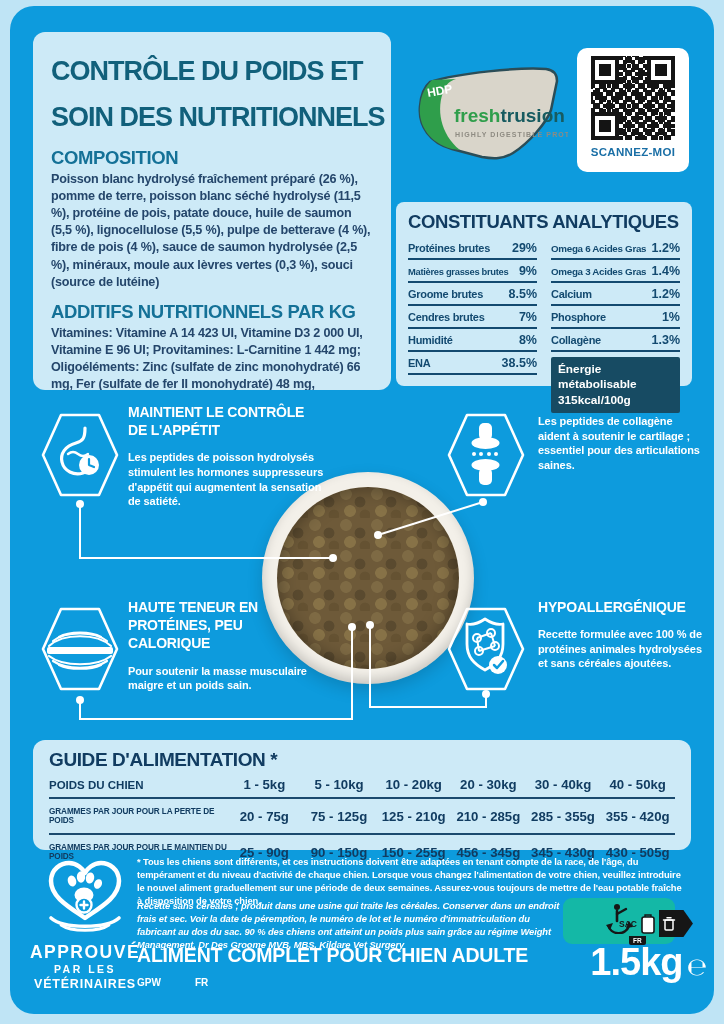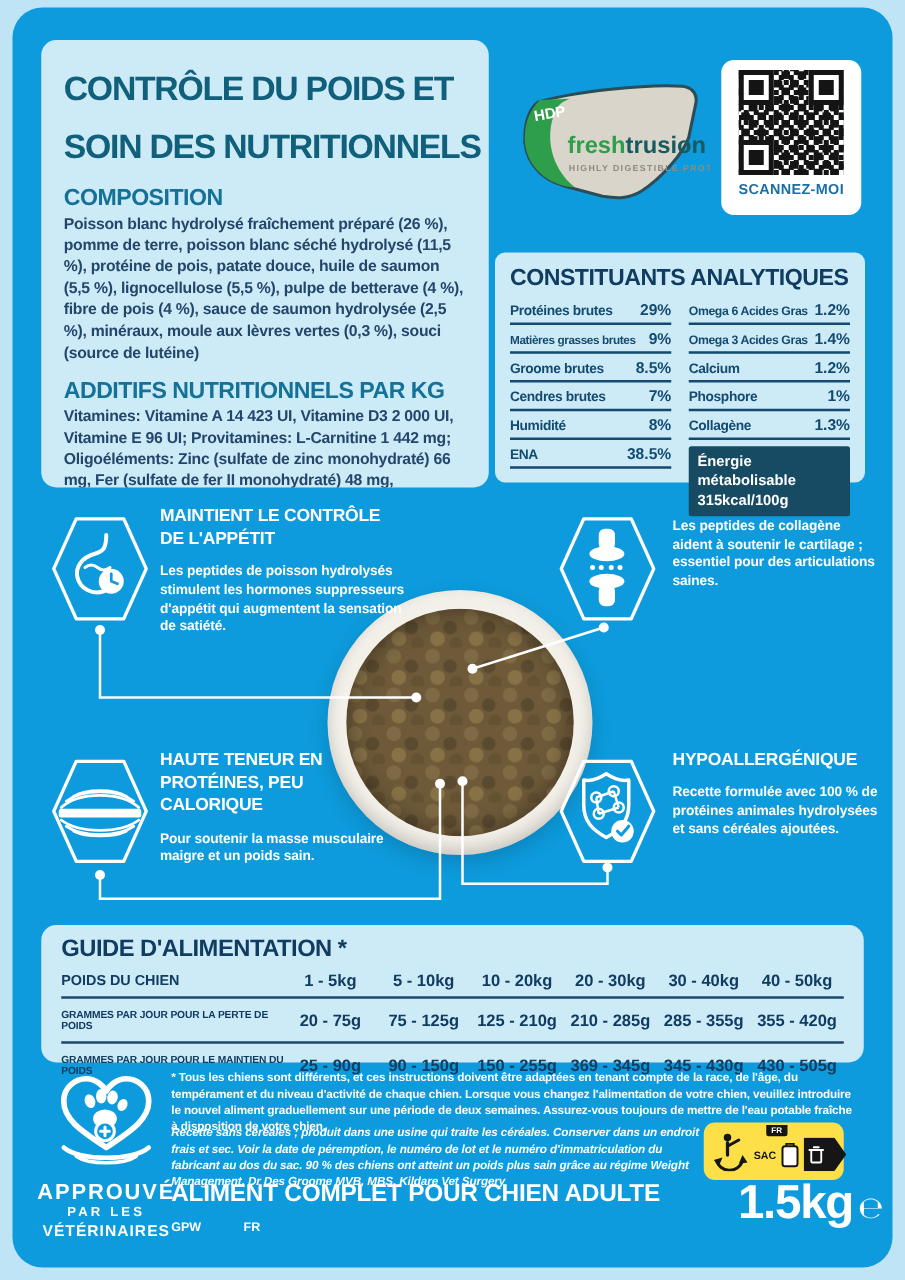--- a/index.html
+++ b/index.html
@@ -84,22 +84,22 @@
   .note{color:#fff;font-weight:bold;font-size:9.4px;line-height:1.4;letter-spacing:-0.1px;}
   .note1{left:137px;top:855px;width:552px;}
   .note2{left:137px;top:899px;width:432px;font-style:italic;}
   .product-line{left:137px;top:944px;color:#fff;font-size:19.5px;font-weight:bold;letter-spacing:-0.2px;}
   .codes{left:137px;top:977px;color:#fff;font-size:10px;font-weight:bold;}
   .codes span{margin-right:34px;}
   .weight{right:18px;top:941px;color:#fff;font-size:38px;font-weight:bold;letter-spacing:-1px;}
   .e-mark{font-size:24px;font-weight:normal;margin-left:4px;font-family:"DejaVu Sans",sans-serif;}
 
   
-  .recycle{left:563px;top:898px;width:112px;height:46px;background:#fde047;border-radius:9px;
-           display:flex;align-items:center;padding:4px 6px;gap:4px;}
+  .recycle{left:563px;top:898px;width:112px;height:46px;background:#14b8a6;border-radius:9px;
+           display:flex;align-items:center;padding:4px 6px;gap:4px;flex-direction:column;}
   .infotri{position:relative;flex:1;height:100%;}
   .fr-tab{position:absolute;left:10px;top:-2px;background:#161616;color:#fff;font-size:6.5px;font-weight:bold;
           padding:1px 4px;border-radius:0 0 2px 2px;}
   .it-row{position:absolute;left:0;bottom:3px;display:flex;align-items:center;gap:3px;}
   .sac{color:#161616;font-size:8.5px;font-weight:bold;}
   .arrowbox{width:34px;height:27px;background:#161616;display:flex;align-items:center;padding-left:3px;
             clip-path:polygon(0 0,72% 0,100% 50%,72% 100%,0 100%);}
 </style>
 </head>
 <body>
@@ -316,21 +316,21 @@
       <div class="g-v">125 - 210g</div>
       <div class="g-v">210 - 285g</div>
       <div class="g-v">285 - 355g</div>
       <div class="g-v">355 - 420g</div>
     </div>
     <div class="grow rule">
       <div class="g-l">GRAMMES PAR JOUR POUR LE MAINTIEN DU POIDS</div>
       <div class="g-v">25 - 90g</div>
       <div class="g-v">90 - 150g</div>
       <div class="g-v">150 - 255g</div>
-      <div class="g-v">369 - 345g</div>
+      <div class="g-v">456 - 345g</div>
       <div class="g-v">345 - 430g</div>
       <div class="g-v">430 - 505g</div>
     </div>
   </div>
 
   <div class="abs vet">
     <svg width="92" height="80" viewBox="0 0 92 80">
       <path d="M46,62 C30,51 12,41 12,25 C12,13 22,7 30,7 C38,7 44,13 46,17 C48,13 54,7 62,7 C70,7 80,13 80,25 C80,41 62,51 46,62 Z" fill="none" stroke="#fff" stroke-width="4.5" stroke-linejoin="round"></path>
       <g fill="#fff">
         <ellipse cx="33" cy="25" rx="4.2" ry="5.6" transform="rotate(-18 33 25)"></ellipse>

